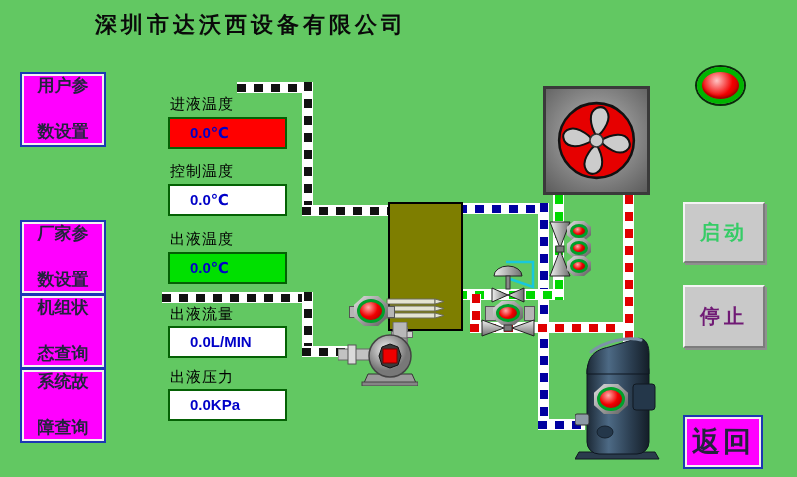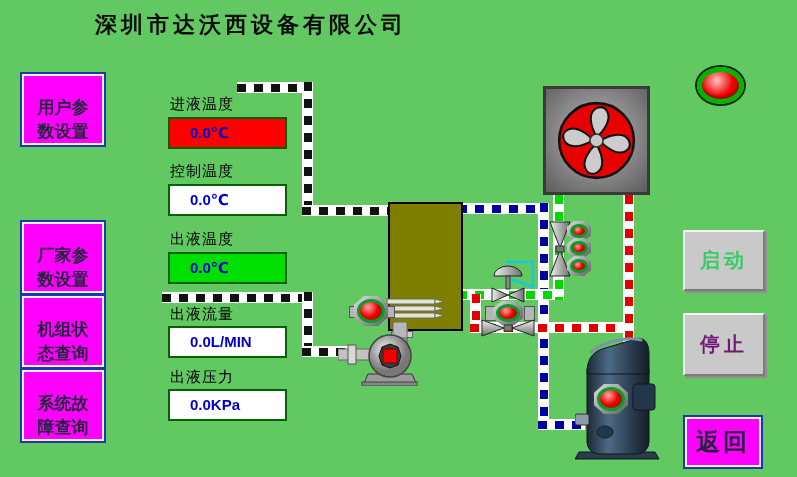--- a/index.html
+++ b/index.html
@@ -4,21 +4,21 @@
 <style>
   html,body{margin:0;padding:0;}
   body{font-family:"Liberation Sans","DejaVu Sans",sans-serif;}
   #screen{position:relative;width:797px;height:477px;background:#62c862;overflow:hidden;}
 
   .title{position:absolute;left:95px;top:10px;font-size:22px;font-weight:bold;color:#0a0a0a;letter-spacing:4px;}
 
   
   .sbtn{position:absolute;left:20px;width:82px;height:71px;background:#ff00ff;
         border:2px solid #1d36b4;box-shadow:inset 0 0 0 2px #f2f2f2;
-        display:flex;flex-direction:column;align-items:center;justify-content:flex-end;
+        display:flex;flex-direction:column;align-items:center;justify-content:space-between;
         font-size:17px;font-weight:bold;color:#23233d;line-height:1.45;cursor:pointer;}
 
   
   .rlabel{position:absolute;left:170px;font-size:15px;font-weight:normal;color:#000000;letter-spacing:1px;}
   .rbox{position:absolute;left:168px;width:95px;height:28px;border:2px solid #046104;
         font-size:15px;font-weight:bold;color:#0000c8;line-height:28px;padding-left:20px;box-sizing:content-box;}
   .bg-red{background:#ff0000;} .bg-white{background:#ffffff;} .bg-green{background:#00e000;}
 
   
   .pipe{position:absolute;background:#ffffff;}
@@ -34,27 +34,27 @@
   .fanbox{position:absolute;left:543px;top:86px;width:101px;height:103px;border:3px solid #3a3a3a;
           background:radial-gradient(circle at 50% 45%,#c2c2c2 0%,#909090 45%,#5c5c5c 100%);}
   .lamp{position:absolute;left:697px;top:67px;width:47px;height:37px;border-radius:50%;
         background:radial-gradient(circle at 40% 32%,#ffc4c4,#f20000 55%,#a80000);
         border:5px solid #00b400;box-sizing:border-box;box-shadow:0 0 0 2px #0c290c, inset 0 -2px 3px rgba(0,0,0,.35);}
 
   .ctlbtn{position:absolute;left:683px;width:78px;background:#c9c9c9;
           border-top:2px solid #f4f4f4;border-left:2px solid #f4f4f4;
           border-right:2px solid #7c7c7c;border-bottom:2px solid #7c7c7c;
           box-shadow:2px 2px 0 #8f8f8f;display:flex;align-items:center;justify-content:center;
-          font-size:20px;font-weight:bold;letter-spacing:4px;cursor:pointer;margin-top:28px;}
+          font-size:20px;font-weight:bold;letter-spacing:4px;cursor:pointer;}
   .start{top:202px;height:57px;color:#35cc66;}
   .stop{top:285px;height:59px;color:#701a75;}
   .back{position:absolute;left:683px;top:415px;width:76px;height:50px;background:#ff00ff;
         border:2px solid #1d36b4;box-shadow:inset 0 0 0 2px #f2f2f2;
         display:flex;align-items:center;justify-content:center;
-        font-size:24px;font-weight:bold;letter-spacing:3px;color:#23233d;cursor:pointer;}
+        font-size:28px;font-weight:bold;letter-spacing:3px;color:#23233d;cursor:pointer;}
 
   
   .ind{position:absolute;background:linear-gradient(135deg,#e0e0e0,#5c5c5c);
        clip-path:polygon(29% 0,71% 0,100% 29%,100% 71%,71% 100%,29% 100%,0 71%,0 29%);}
   .ind::before{content:'';position:absolute;inset:3px;border-radius:50%;box-sizing:border-box;
        background:radial-gradient(circle at 38% 30%,#ffaaaa 0%,#f00000 50%,#8f0000 100%);
        border:3px solid #00a02a;}
   .tab{position:absolute;background:#b5b5b5;border:1px solid #555;}
 
   .abs{position:absolute;}

